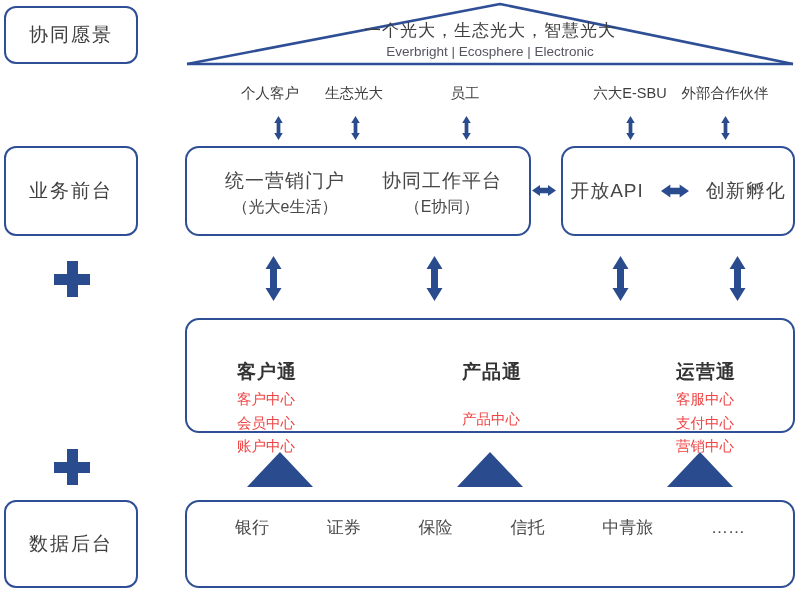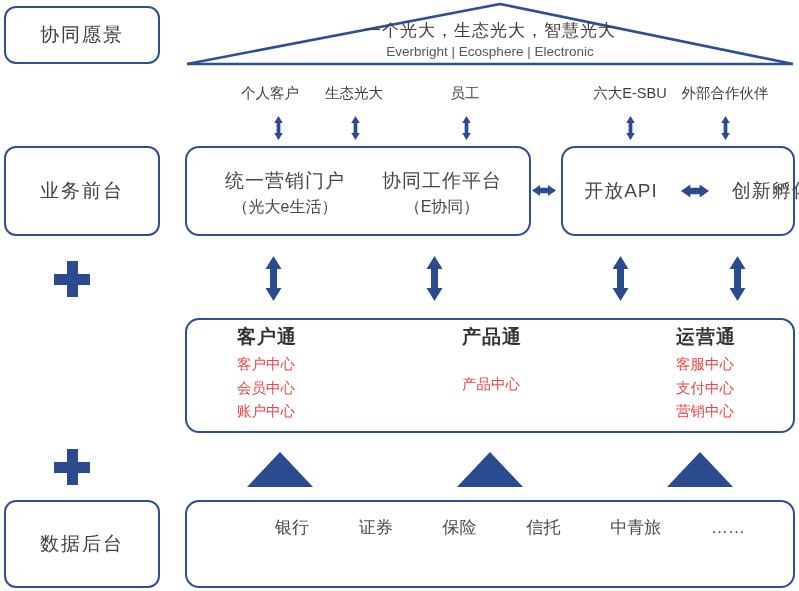--- a/index.html
+++ b/index.html
@@ -1,21 +1,21 @@
 <!DOCTYPE html>
 <html><head>
 <meta charset="utf-8">
 <style>
   html,body{margin:0;padding:0;background:#ffffff;}
   body{font-family:"Liberation Sans","DejaVu Sans",sans-serif;}
   #stage{position:relative;width:799px;height:591px;background:#fff;overflow:hidden;}
 
   
   .rail-box{
-    position:absolute;left:4px;width:156px;
+    position:absolute;left:4px;width:134px;
     border:2.5px solid #2e4f95;border-radius:12px;
     display:flex;align-items:center;justify-content:center;
     color:#3e3e3e;font-size:19px;letter-spacing:2px;background:#fff;box-sizing:border-box;
   }
   
   .plus{position:absolute;width:36px;height:36px;}
   .plus::before,.plus::after{content:"";position:absolute;background:#2a4b8d;}
   .plus::before{left:0;top:12.5px;width:36px;height:11px;}
   .plus::after{left:12.5px;top:0;width:11px;height:36px;}
 
@@ -30,30 +30,30 @@
   .aud{position:absolute;top:84px;transform:translateX(-50%);
     font-size:14.5px;color:#3e3e3e;white-space:nowrap;}
 
   
   .varrow{position:absolute;}
   .varrow svg, .harrow svg{display:block;}
   .harrow{position:absolute;}
 
   
   .big-box{position:absolute;border:2.5px solid #2e4f95;border-radius:14px;
-    background:#fff;box-sizing:border-box;padding-left:40px;}
+    background:#fff;box-sizing:border-box;}
   .fl-group{position:absolute;top:20px;transform:translateX(-50%);text-align:center;white-space:nowrap;}
   .fl-title{font-size:19px;color:#474747;letter-spacing:1px;line-height:26px;}
   .fl-sub{font-size:16px;color:#474747;line-height:26px;}
-  .fr-row{display:flex;align-items:center;justify-content:center;gap:23px;height:100%;}
+  .fr-row{display:flex;align-items:center;justify-content:center;gap:17px;height:100%;}
   .fr-item{font-size:19px;color:#474747;letter-spacing:1px;white-space:nowrap;}
 
   
   .mid-col{position:absolute;top:325px;white-space:nowrap;}
-  .mid-header{font-size:19px;font-weight:bold;color:#333;line-height:24px;margin-bottom:4px;letter-spacing:1px;}
+  .mid-header{font-size:19px;font-weight:bold;color:#333;line-height:24px;margin-bottom:4px;letter-spacing:1px;margin-top:35px;}
   .mid-item{font-size:14.5px;color:#ef4444;line-height:23.5px;}
   .offset-one{margin-top:23.5px;}
 
   
   .tri{position:absolute;top:452px;width:0;height:0;
     border-left:33px solid transparent;border-right:33px solid transparent;
     border-bottom:35px solid #2a4b8d;}
 
   
   .bb-title{padding-top:8px;text-align:center;font-size:18px;font-weight:bold;color:#333;

